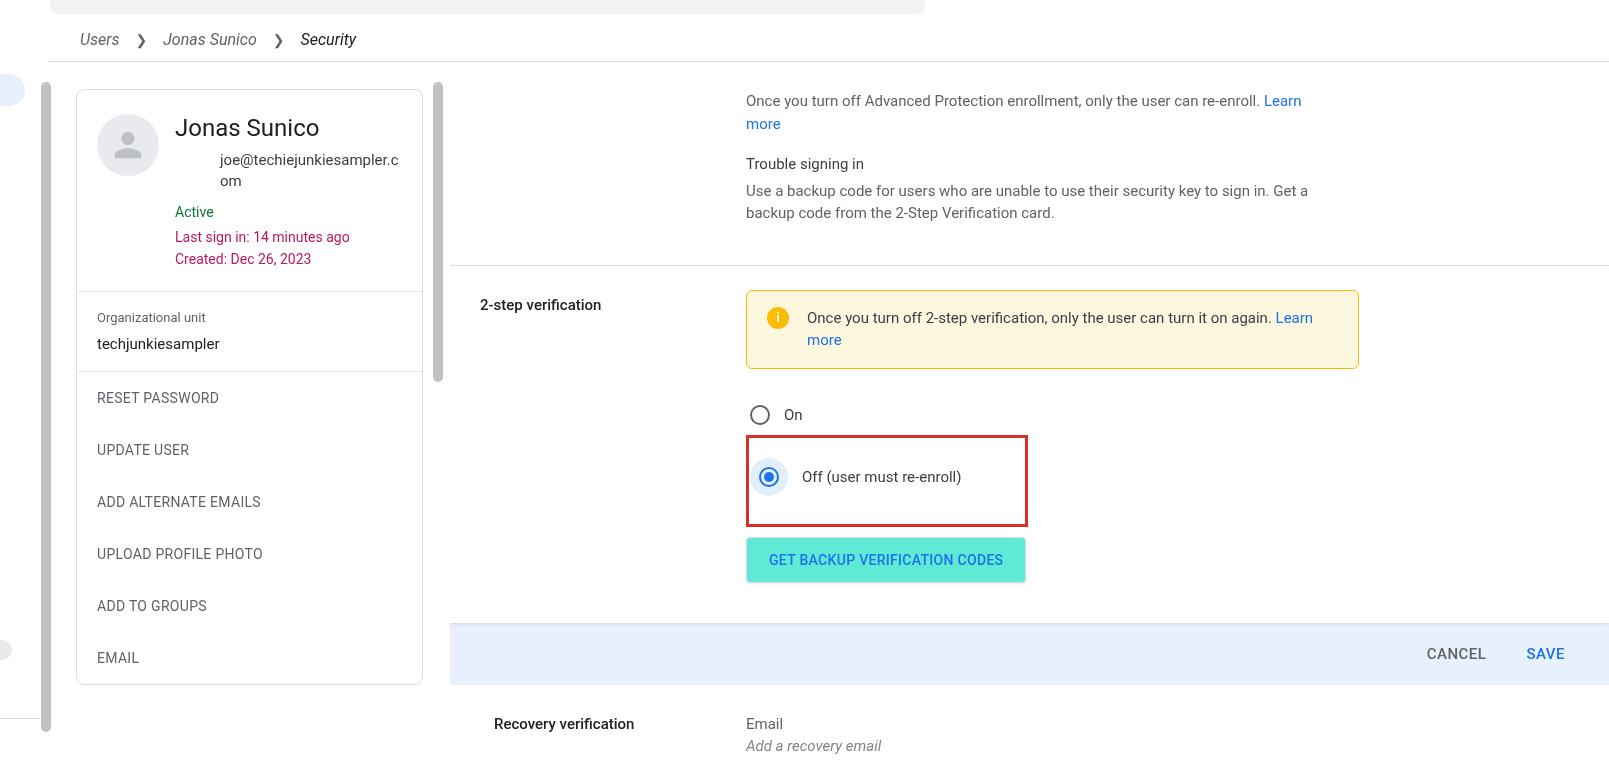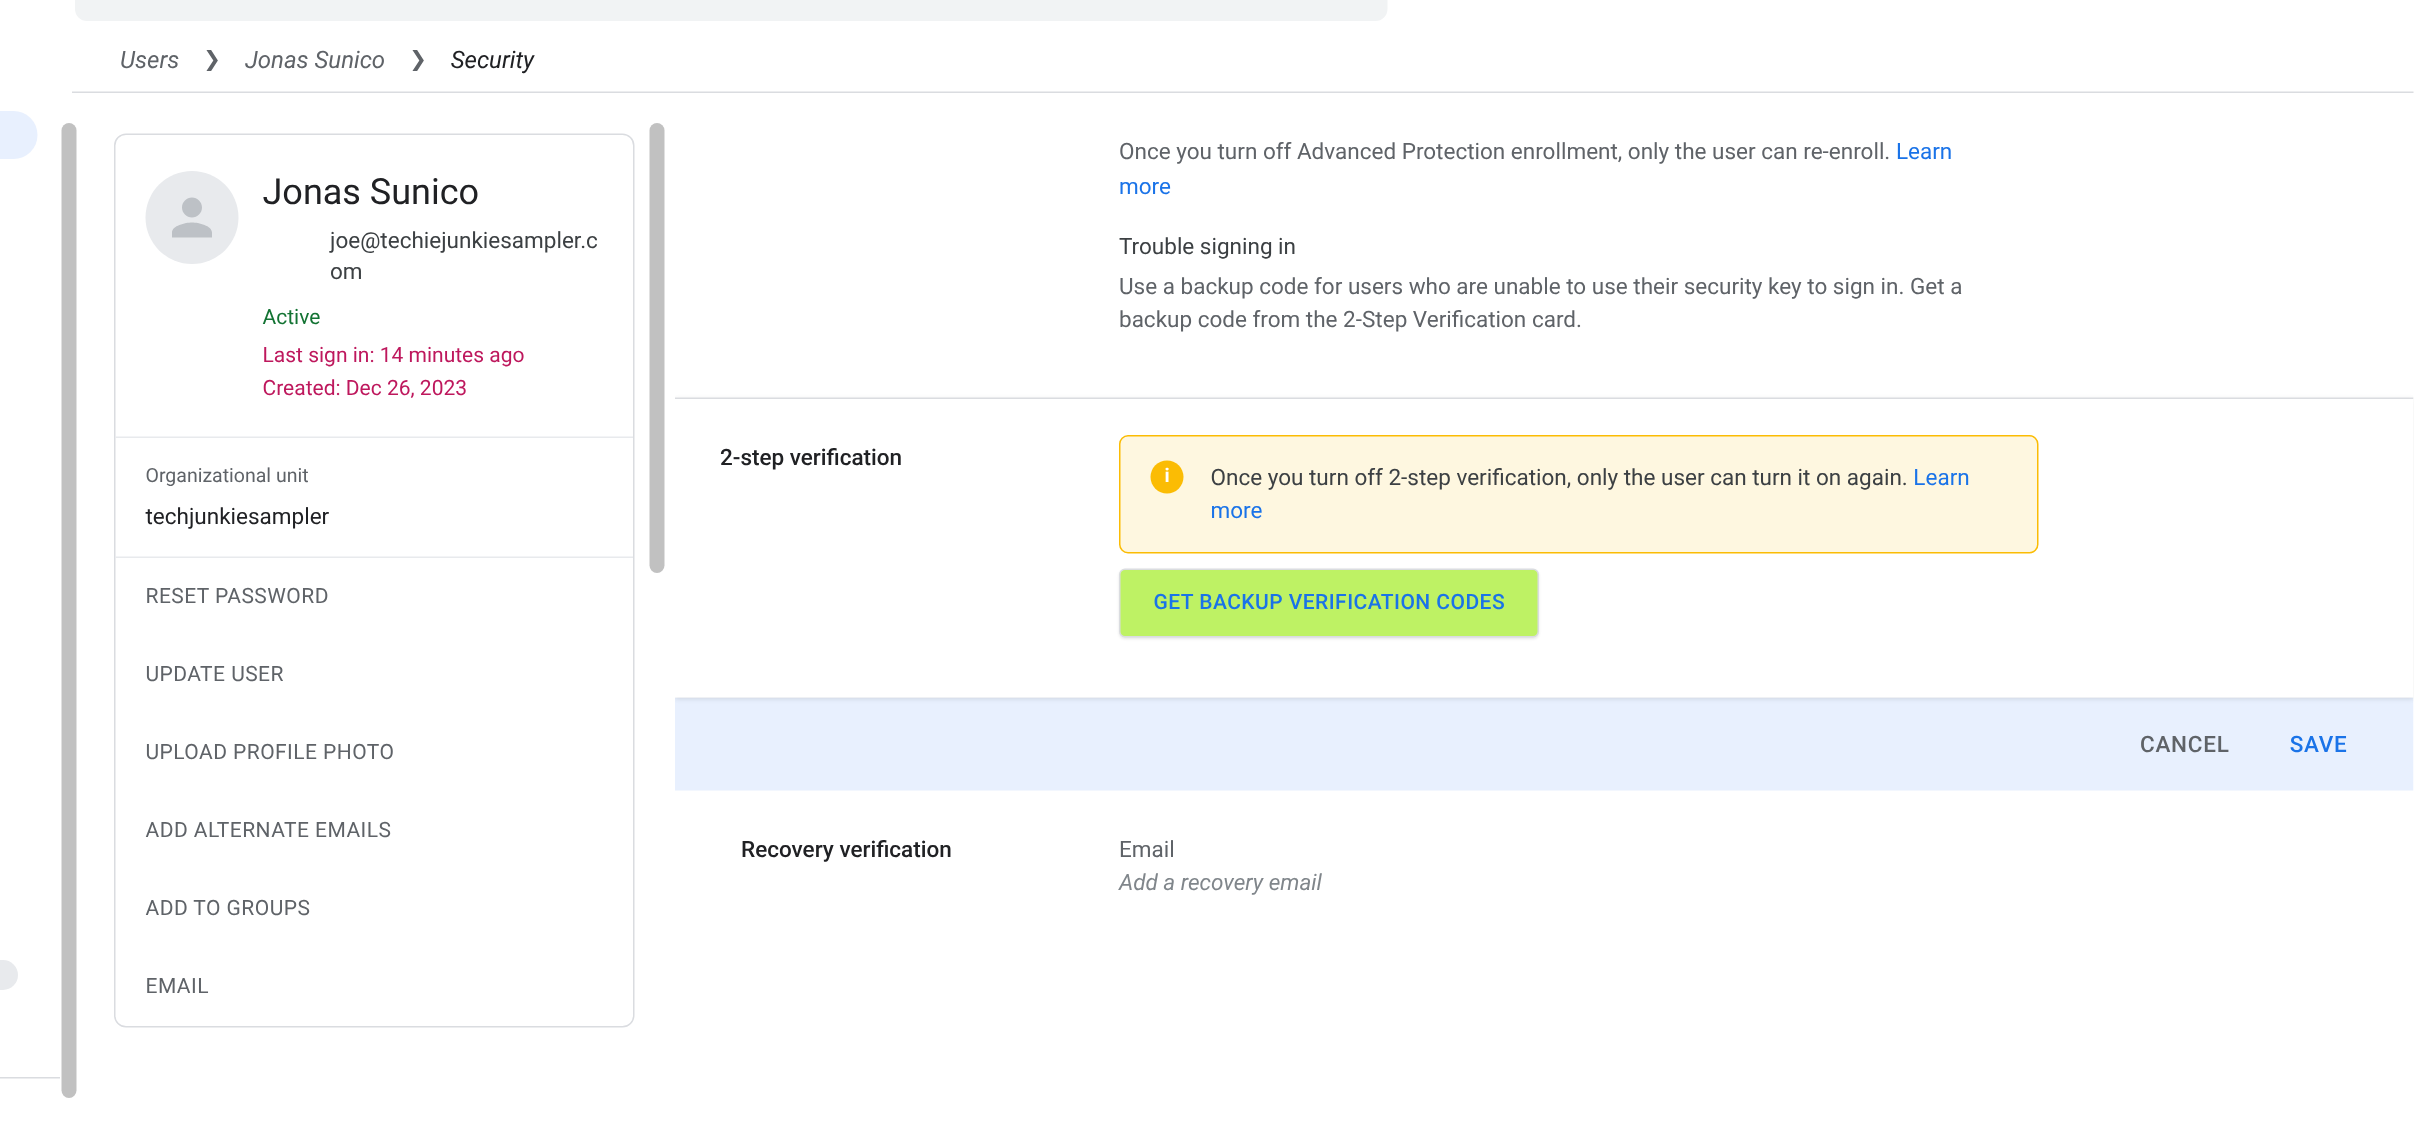--- a/index.html
+++ b/index.html
@@ -231,21 +231,21 @@
       width: 282px;
       margin-top: 2px;
     }
     .backup-btn {
       margin-top: 10px;
       display: inline-block;
       padding: 14px 22px;
       font-size: 14px;
       font-weight: 500;
       color: #1a73e8;
-      background: #bef264;
+      background: #5eead4;
       border: 1px solid #dadce0;
       border-radius: 4px;
       letter-spacing: 0.3px;
       cursor: pointer;
       box-shadow: 0 1px 2px rgba(0,0,0,0.1);
     }
     .action-bar {
       background: #e8f0fe;
       display: flex;
       justify-content: flex-end;
@@ -299,22 +299,22 @@
       <div class="user-meta">Created: Dec 26, 2023</div>
     </div>
   </div>
   <div class="org-section">
     <div class="org-label">Organizational unit</div>
     <div class="org-value">techjunkiesampler</div>
   </div>
   <div class="actions-section">
     <div class="action-item">RESET PASSWORD</div>
     <div class="action-item">UPDATE USER</div>
+    <div class="action-item">ADD ALTERNATE EMAILS</div>
     <div class="action-item">UPLOAD PROFILE PHOTO</div>
-    <div class="action-item">ADD ALTERNATE EMAILS</div>
     <div class="action-item">ADD TO GROUPS</div>
     <div class="action-item">EMAIL</div>
   </div>
 </div>
 
 <div class="main-panel">
   <div class="adv-section">
     <span>Once you turn off Advanced Protection enrollment, only the user can re-enroll. </span>
     <span class="link">Learn more</span>
     <div class="trouble-title">Trouble signing in</div>
@@ -324,20 +324,34 @@
   <div class="twostep-card">
     <div class="twostep-label">2-step verification</div>
     <div class="twostep-content">
       <div class="info-banner">
         <div class="info-icon">i</div>
         <div class="info-text">
           <span>Once you turn off 2-step verification, only the user can turn it on again. </span>
           <span class="link">Learn more</span>
         </div>
       </div>
+      <div class="radio-group">
+        <div class="radio-row">
+          <div class="radio-outer"></div>
+          <span>On</span>
+        </div>
+        <div class="highlight-box">
+          <div class="radio-row">
+            <div class="radio-halo">
+              <div class="radio-outer selected"></div>
+            </div>
+            <span>Off (user must re-enroll)</span>
+          </div>
+        </div>
+      </div>
       <div class="backup-btn">GET BACKUP VERIFICATION CODES</div>
     </div>
   </div>
 
   <div class="action-bar">
     <span class="cancel-btn">CANCEL</span>
     <span class="save-btn">SAVE</span>
   </div>
 
   <div class="recovery-section">

